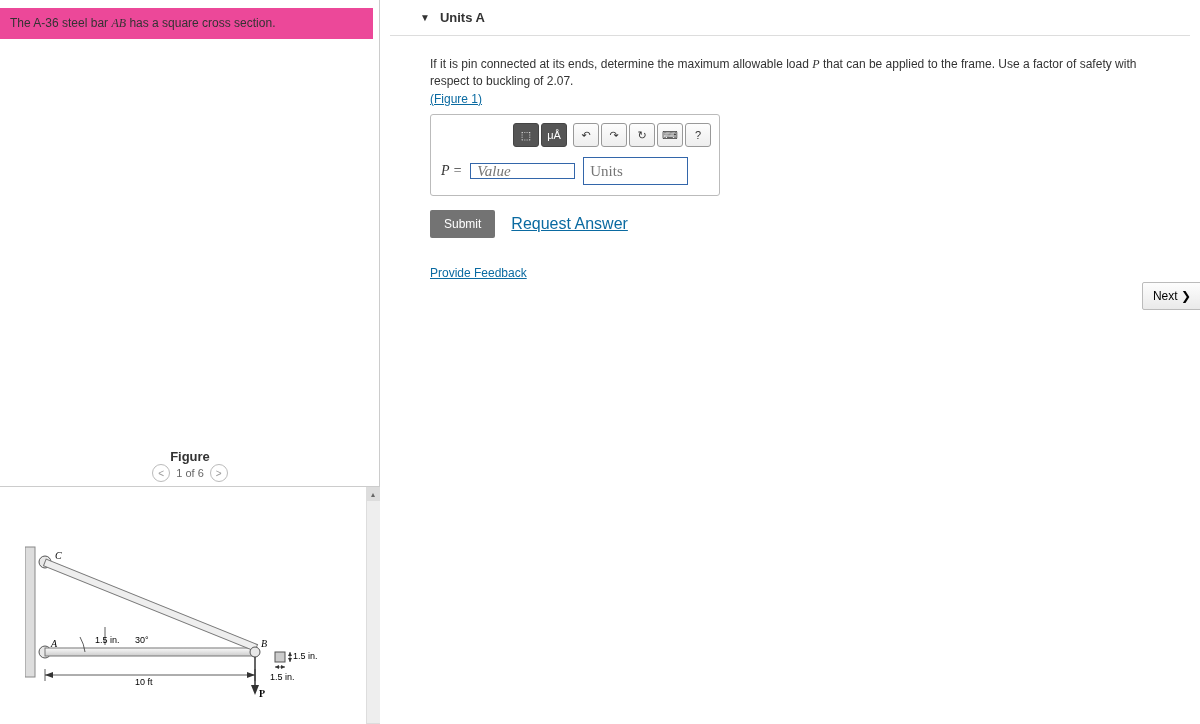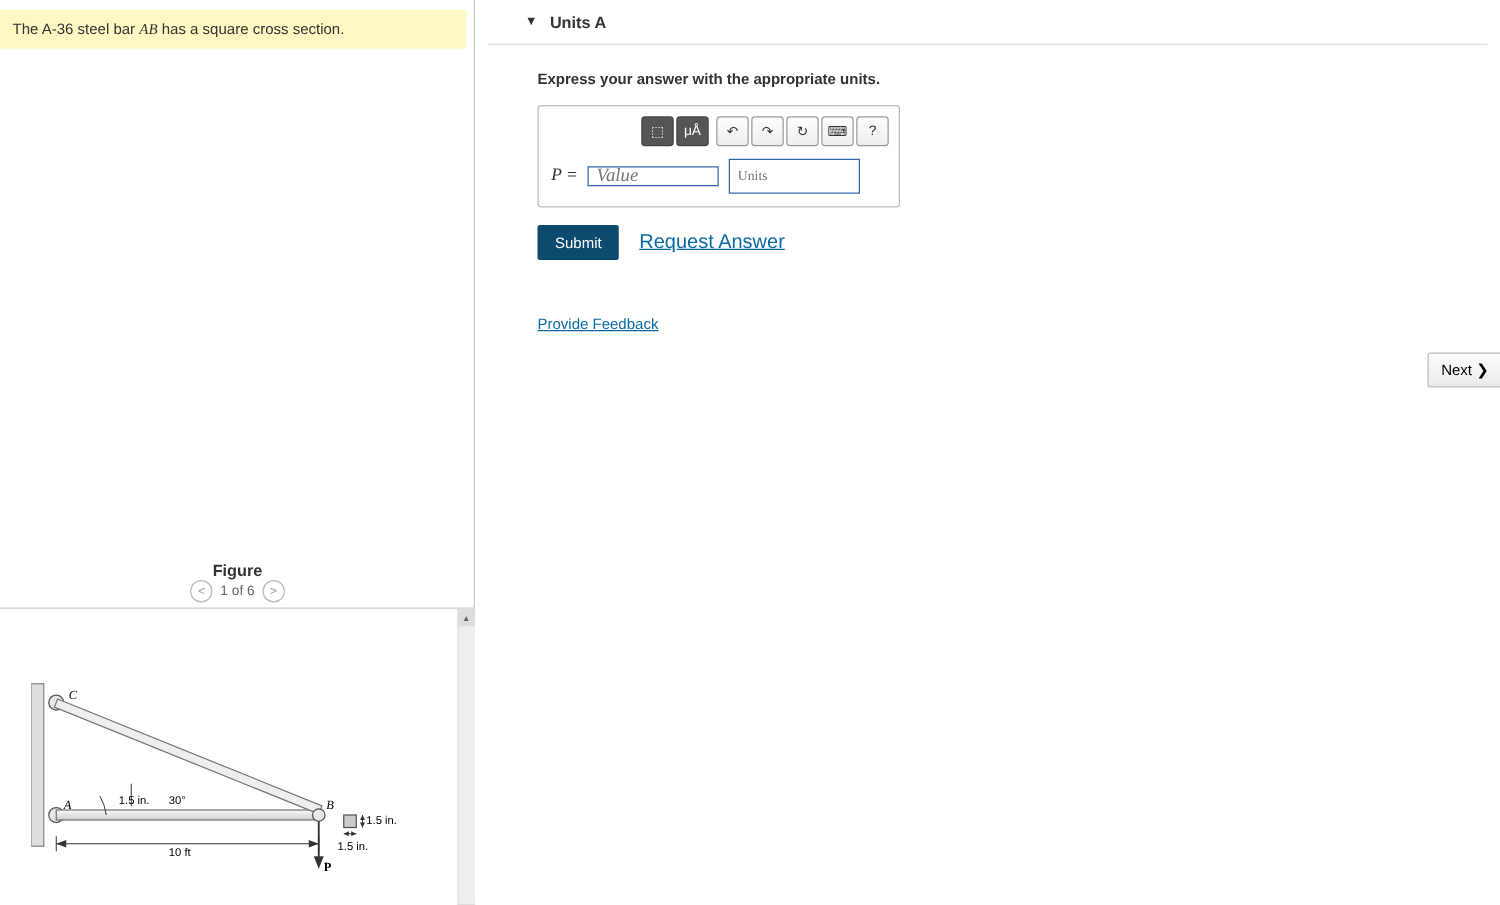--- a/index.html
+++ b/index.html
@@ -1,18 +1,18 @@
 <!DOCTYPE html>
 <html><head>
 <meta charset="utf-8">
 <style>
   * { box-sizing: border-box; margin: 0; padding: 0; }
   body { font-family: Arial, Helvetica, sans-serif; font-size: 12px; color: #333; background: #fff; width: 1200px; height: 724px; position: relative; overflow: hidden; }
   .left-panel { position: absolute; left: 0; top: 0; width: 380px; height: 724px; border-right: 1px solid #ccc; }
-  .problem-statement { background: #fef9c3; padding: 8px 10px; margin: 8px 6px 8px 0; font-size: 12px; color: #333; }
+  .problem-statement { background: #ec4899; padding: 8px 10px; margin: 8px 6px 8px 0; font-size: 12px; color: #333; }
   .problem-statement .italic { font-style: italic; font-family: "Times New Roman", serif; }
   .figure-section { position: absolute; left: 0; top: 445px; width: 380px; }
   .figure-header { display: flex; align-items: center; justify-content: flex-end; padding: 4px 8px; border-bottom: 1px solid #ccc; flex-direction: column; }
   .figure-title { font-size: 13px; font-weight: bold; color: #333; }
   .figure-nav { display: flex; align-items: center; gap: 6px; font-size: 11px; color: #666; }
   .nav-btn { width: 18px; height: 18px; border: 1px solid #bbb; border-radius: 50%; display: flex; align-items: center; justify-content: center; font-size: 10px; color: #999; cursor: pointer; background: #fff; }
   .figure-body { position: relative; height: 250px; overflow: auto; }
   .figure-body .scroll-strip { position: absolute; right: 0; top: 0; width: 14px; height: 100%; background: #eee; border-left: 1px solid #ddd; }
   .figure-body .scroll-up, .figure-body .scroll-down { position: absolute; right: 0; width: 14px; height: 14px; background: #ddd; display: flex; align-items: center; justify-content: center; font-size: 8px; color: #666; cursor: pointer; }
   .figure-body .scroll-up { top: 0; }
@@ -28,25 +28,25 @@
   .fig-link { color: #0a6aa1; text-decoration: underline; cursor: pointer; }
   .instruct { font-weight: bold; margin-bottom: 14px; }
   .answer-box { border: 1px solid #bbb; border-radius: 3px; width: 290px; padding: 0 0 10px 0; margin-bottom: 14px; }
   .toolbar { display: flex; align-items: center; justify-content: flex-end; padding: 8px 8px 10px 8px; gap: 2px; }
   .tb-btn { width: 26px; height: 24px; border: 1px solid #999; border-radius: 3px; background: linear-gradient(#fdfdfd,#eee); display: flex; align-items: center; justify-content: center; font-size: 11px; cursor: pointer; color: #333; }
   .tb-group { display: flex; gap: 2px; margin-left: 4px; }
   .tb-btn.dark { background: #555; color: #fff; border-color: #444; }
   .answer-row { display: flex; align-items: center; gap: 8px; padding: 0 10px; }
   .answer-label { font-style: italic; font-family: "Times New Roman", serif; font-size: 14px; }
   .value-input { width: 105px; height: 16px; border: 1px solid #36a; padding: 0 6px; font-style: italic; color: #999; font-size: 15px; font-family: "Times New Roman", serif; }
-  .units-input { width: 105px; height: 28px; border: 1px solid #36a; padding: 0 6px; color: #999; font-size: 11px; font-family: "Times New Roman", serif; }
+  .units-input { width: 105px; height: 28px; border: 1px solid #36a; padding: 0 6px; color: #999; font-size: 15px; font-family: "Times New Roman", serif; }
   .submit-row { display: flex; align-items: center; gap: 16px; }
-  .submit-btn { background: #0c4a6e; color: #fff; border: none; padding: 7px 14px; font-size: 12px; cursor: pointer; border-radius: 2px; }
+  .submit-btn { background: #737373; color: #fff; border: none; padding: 7px 14px; font-size: 12px; cursor: pointer; border-radius: 2px; }
   .req-link { color: #0a6aa1; text-decoration: underline; font-size: 16px; cursor: pointer; }
-  .feedback-row { margin-top: 44px; display: flex; justify-content: space-between; align-items: flex-start; padding-right: 0; }
+  .feedback-row { margin-top: 28px; display: flex; justify-content: space-between; align-items: flex-start; padding-right: 0; }
   .pf-link { color: #0a6aa1; text-decoration: underline; font-size: 12px; cursor: pointer; }
   .next-btn { border: 1px solid #bbb; background: linear-gradient(#fdfdfd,#eaeaea); padding: 6px 10px; font-size: 12px; cursor: pointer; border-radius: 2px; position: absolute; right: -2px; top: 282px; }
 </style>
 </head>
 <body>
 
 <div class="left-panel">
   <div class="problem-statement">
     <span>The A-36 steel bar </span><span class="italic">AB</span><span> has a square cross section.</span>
   </div>
@@ -135,21 +135,24 @@
     </div>
   </div>
 </div>
 
 <div class="right-panel">
   <div class="part-header">
     <span class="part-caret">▼</span>
     <span>Units A</span>
   </div>
   <div class="part-content">
-    <div class="instruct">Express your answer with the appropriate units.</div>
+    <div class="prompt">
+      <span>If it is pin connected at its ends, determine the maximum allowable load </span><span class="italic-var">P</span><span> that can be applied to the frame. Use a factor of safety with respect to buckling of 2.07.</span><br>
+      <span class="fig-link">(Figure 1)</span>
+    </div>
 
     <div class="answer-box">
       <div class="toolbar">
         <div class="tb-group">
           <span class="tb-btn dark">⬚</span>
           <span class="tb-btn dark">μÅ</span>
         </div>
         <div class="tb-group">
           <span class="tb-btn">↶</span>
           <span class="tb-btn">↷</span>

